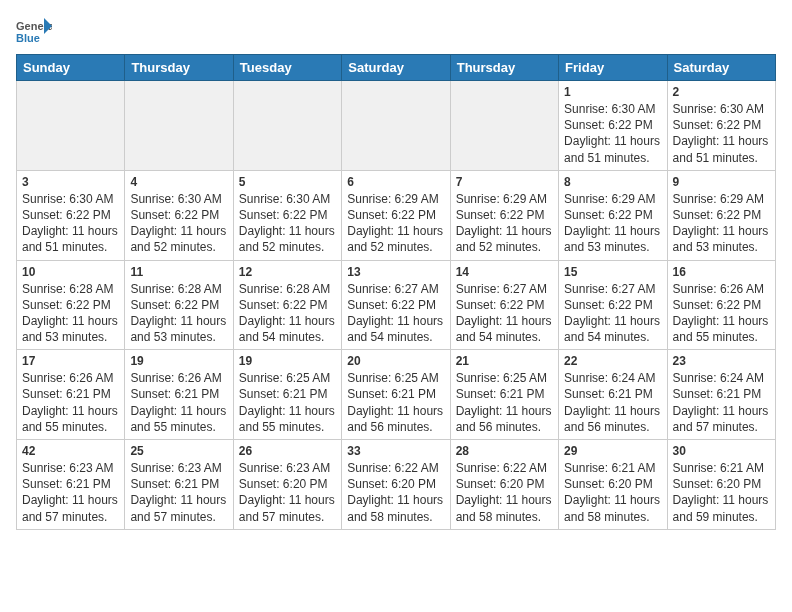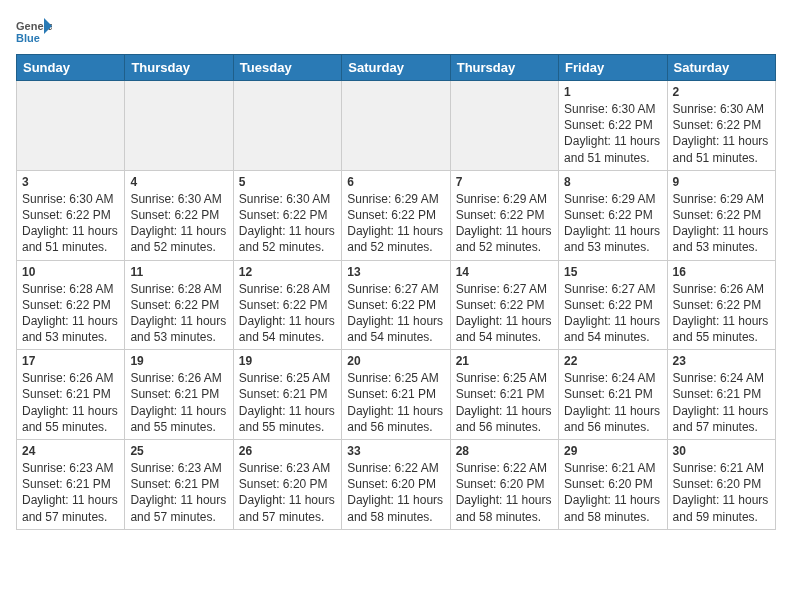--- a/index.html
+++ b/index.html
@@ -207,21 +207,21 @@
           <span class="day-number">22</span>
           <div class="day-info">Sunrise: 6:24 AM<br>Sunset: 6:21 PM<br>Daylight: 11 hours and 56 minutes.</div>
         </td>
         <td>
           <span class="day-number">23</span>
           <div class="day-info">Sunrise: 6:24 AM<br>Sunset: 6:21 PM<br>Daylight: 11 hours and 57 minutes.</div>
         </td>
       </tr>
       <tr>
         <td>
-          <span class="day-number">24</span>
+          <span class="day-number">42</span>
           <div class="day-info">Sunrise: 6:23 AM<br>Sunset: 6:21 PM<br>Daylight: 11 hours and 57 minutes.</div>
         </td>
         <td>
           <span class="day-number">25</span>
           <div class="day-info">Sunrise: 6:23 AM<br>Sunset: 6:21 PM<br>Daylight: 11 hours and 57 minutes.</div>
         </td>
         <td>
           <span class="day-number">26</span>
           <div class="day-info">Sunrise: 6:23 AM<br>Sunset: 6:20 PM<br>Daylight: 11 hours and 57 minutes.</div>
         </td>

